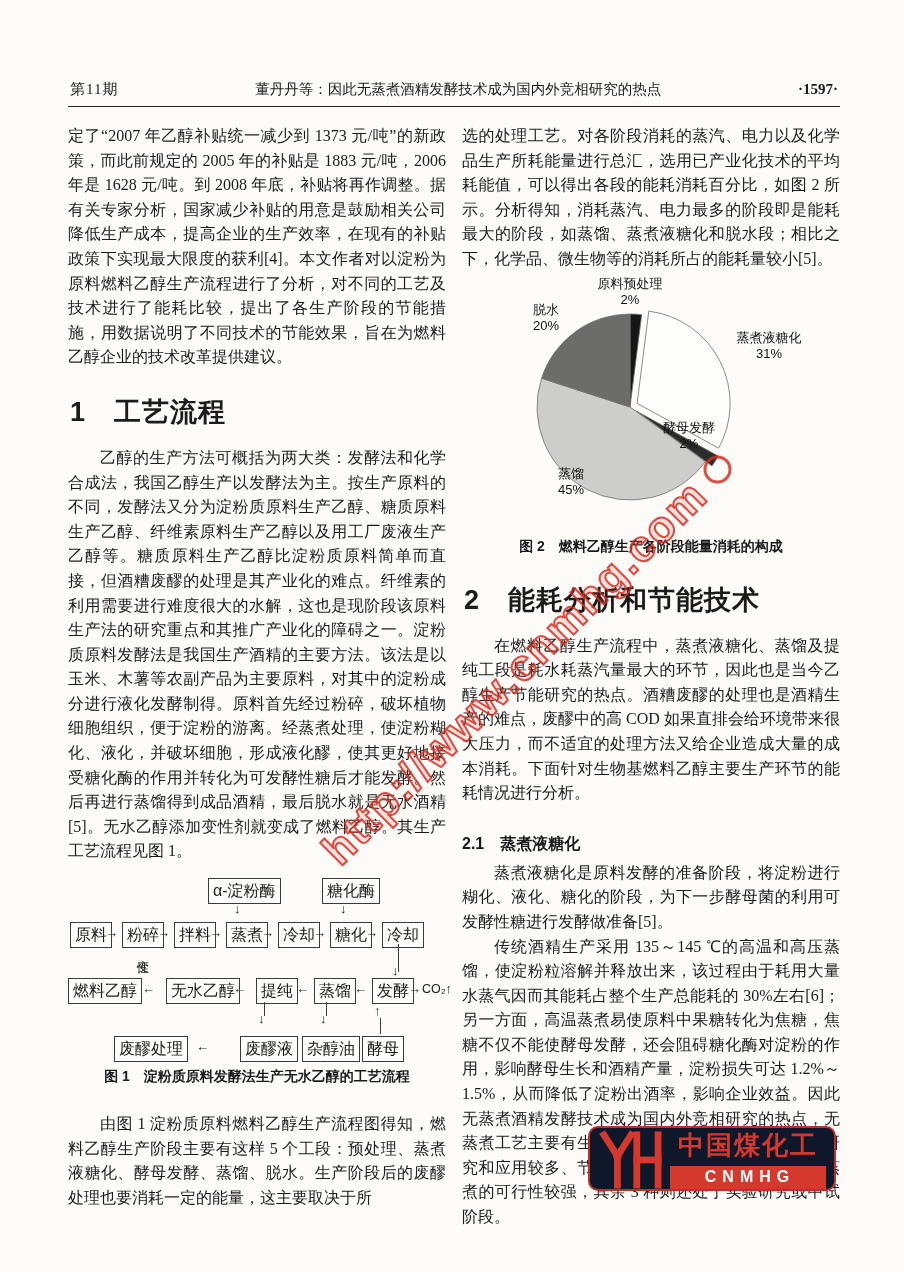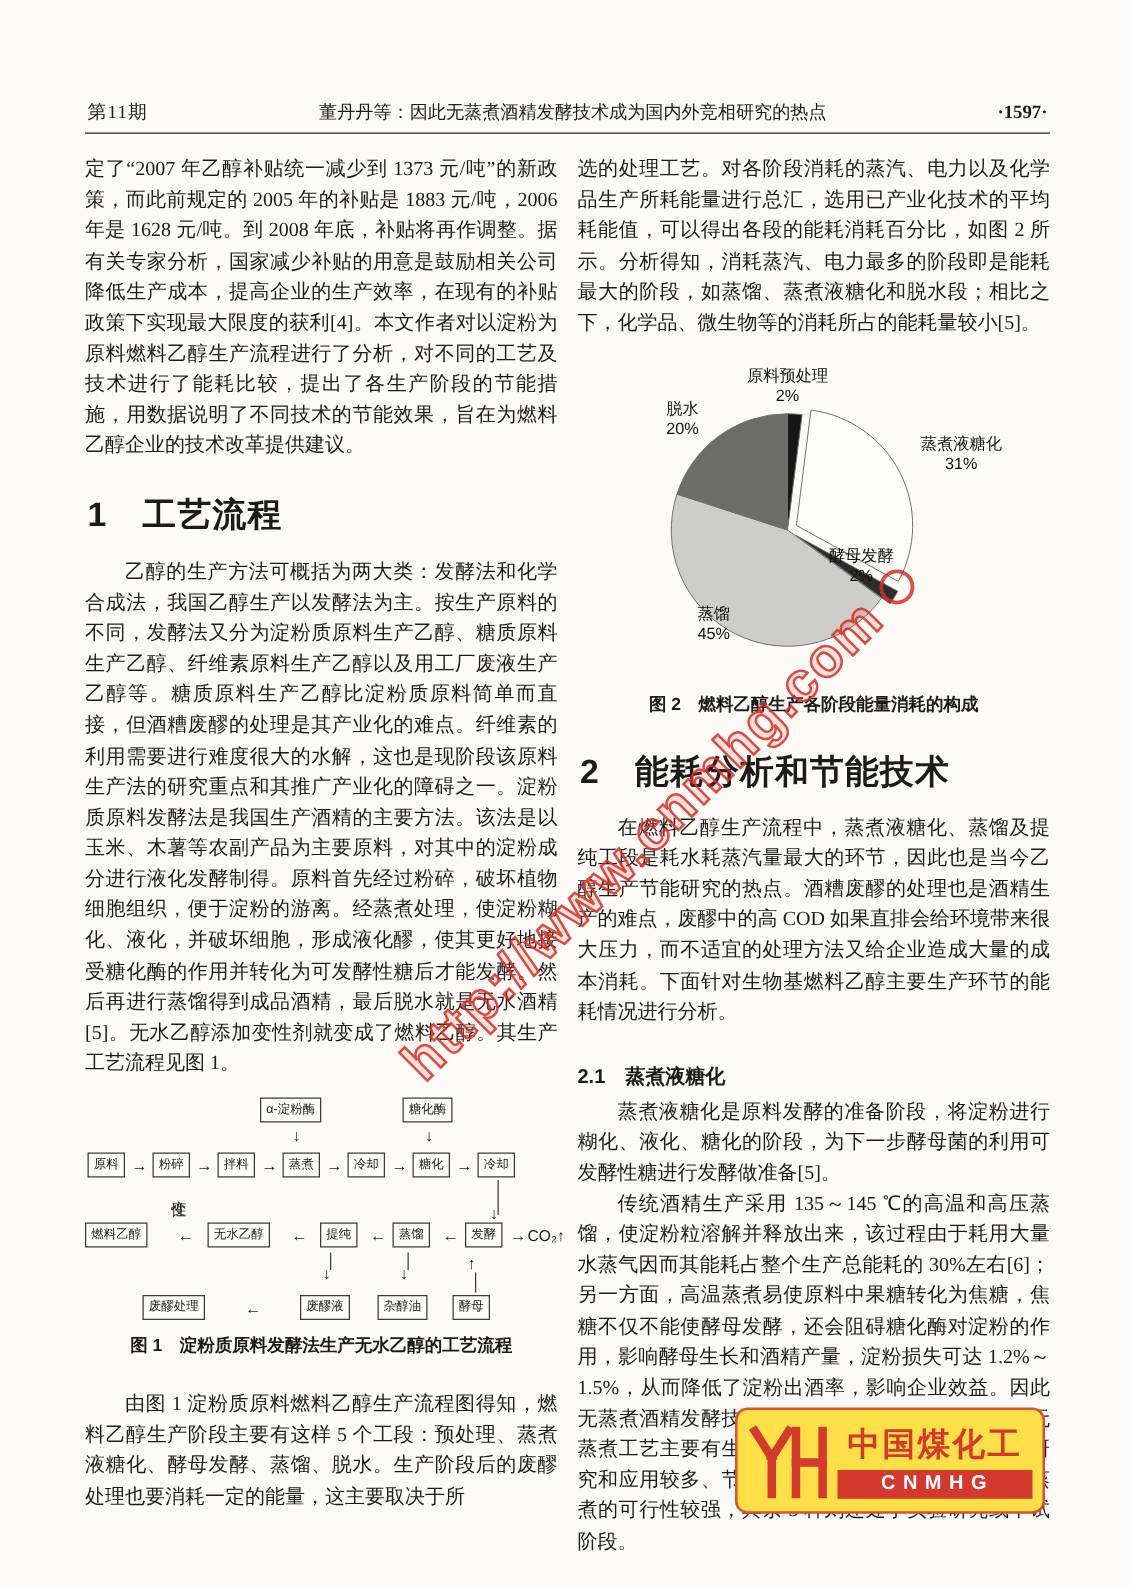--- a/index.html
+++ b/index.html
@@ -36,29 +36,29 @@
   }
   .figcap {
     font-family:"Liberation Sans", sans-serif; font-weight:700;
     font-size:14px; text-align:center; margin:6px 0 26px 0;
   }
 
   
   .flowchart { position:relative; height:184px; margin-top:14px; font-family:"Liberation Sans", sans-serif; }
   .fbox {
     position:absolute; border:1.2px solid #3a3a3a; background:#fdfdfb;
-    font-size:10px; line-height:1; padding:4px 4px; white-space:nowrap; text-align:center;
+    font-size:16px; line-height:1; padding:4px 4px; white-space:nowrap; text-align:center;
   }
   .farrow { position:absolute; font-size:13px; color:#222; line-height:1; }
   .fline  { position:absolute; width:1.2px; background:#3a3a3a; }
   .fplain { position:absolute; font-size:12.5px; white-space:nowrap; }
   .fvlabel{ position:absolute; writing-mode:vertical-rl; font-size:12px; letter-spacing:2px; }
 
   
-  .fig2wrap { position:relative; width:378px; height:260px; margin-top:17px; }
+  .fig2wrap { position:relative; width:378px; height:260px; margin-top:0; }
   .fig2wrap svg { position:absolute; left:0; top:0; }
   .pie-label {
     position:absolute; font-family:"Liberation Sans", sans-serif;
     font-size:13px; line-height:1.3; text-align:center; color:#111;
   }
   .pie-label span { display:block; }
 
   
   .watermark {
     position:absolute; left:330px; top:832px; z-index:40;
@@ -69,22 +69,22 @@
     font-family:"Liberation Sans", sans-serif; font-weight:700;
     font-size:44px; letter-spacing:2px;
     color:rgba(226,62,48,0.14);
     -webkit-text-stroke:2px rgba(214,46,34,0.85);
   }
   .wm-seal { width:28px; height:28px; border:3px solid rgba(214,46,34,0.85); border-radius:50%; }
 
   
   .logo-stamp {
     position:absolute; left:588px; top:1126px; width:248px; z-index:50;
-    background:#fde047; border:2px solid rgba(213,56,44,0.85); border-radius:10px;
-    padding:10px 8px; display:flex; align-items:center; gap:8px;
+    background:#0f172a; border:2px solid rgba(213,56,44,0.85); border-radius:10px;
+    padding:0 8px; display:flex; align-items:center; gap:8px;
   }
   .logo-col { display:flex; flex-direction:column; align-items:center; gap:3px; flex:1; }
   .logo-cn {
     color:#d5382c; font-size:26px; font-weight:700; letter-spacing:2px;
     font-family:"Liberation Sans", sans-serif;
   }
   .logo-bar {
     background:#d5382c; color:#ffffff; font-weight:700; font-size:16px;
     letter-spacing:6px; width:100%; text-align:center; padding:2px 6px 3px 10px;
     font-family:"Liberation Sans", sans-serif;

